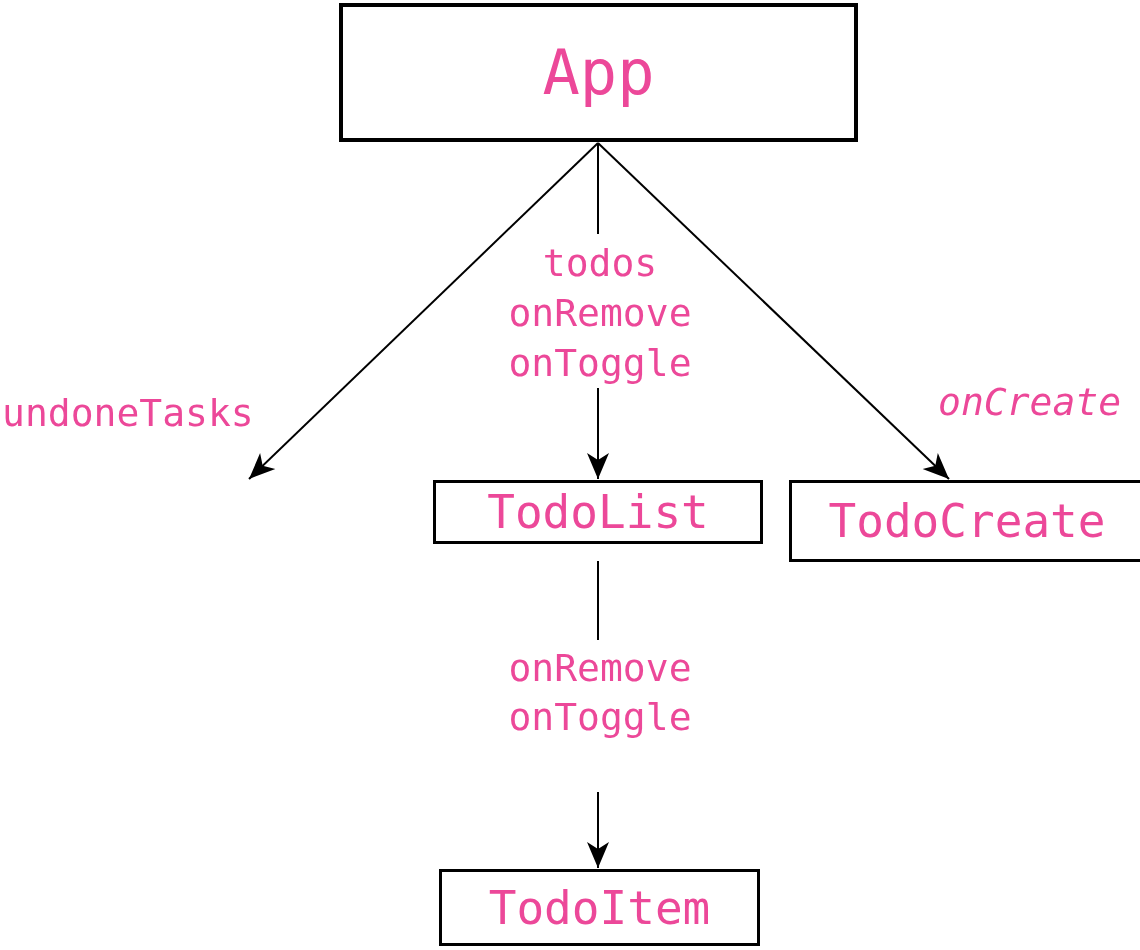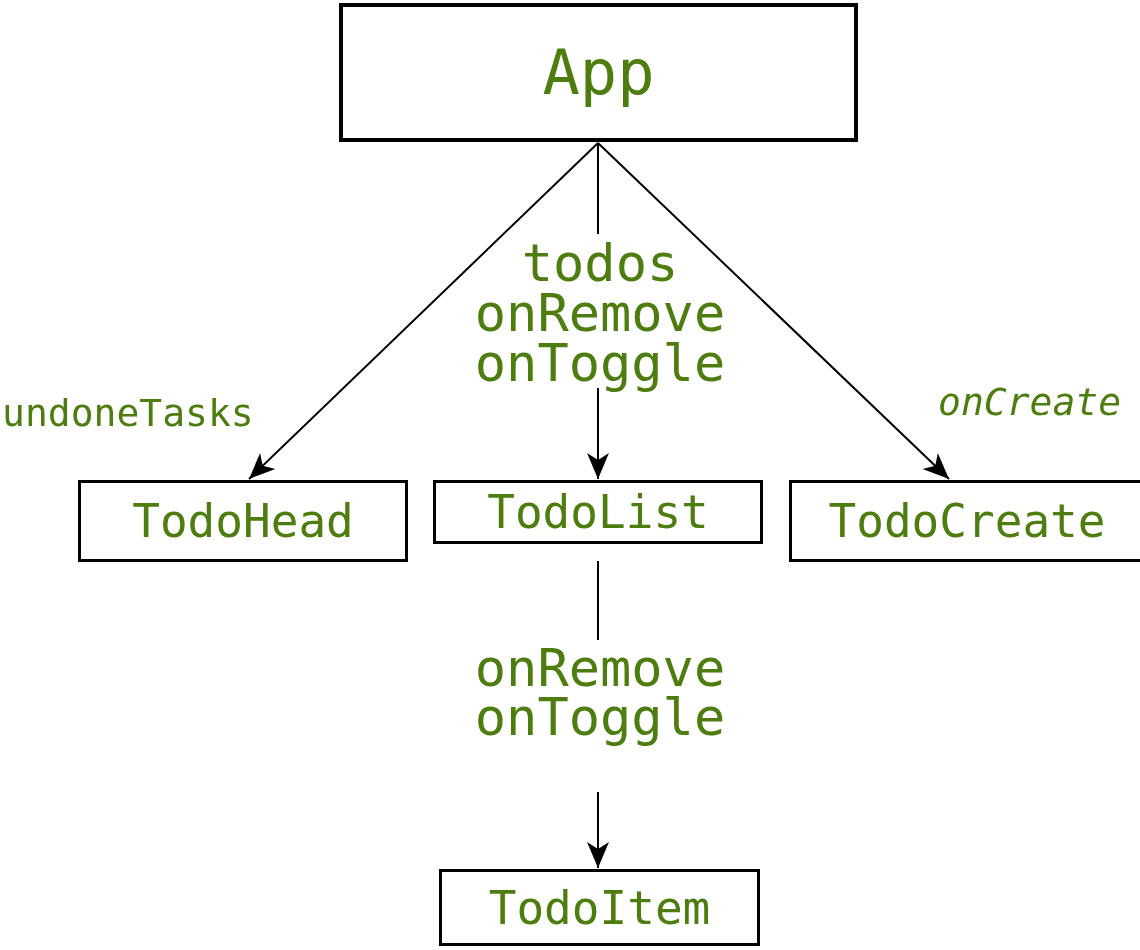--- a/index.html
+++ b/index.html
@@ -6,21 +6,21 @@
     margin: 0;
     padding: 0;
     background: #ffffff;
   }
   .diagram-canvas {
     position: relative;
     width: 1140px;
     height: 950px;
     background: #ffffff;
     font-family: "DejaVu Sans Mono", monospace;
-    color: #4d7c0f;
+    color: #ec4899;
     overflow: hidden;
   }
   .edges-layer {
     position: absolute;
     left: 0;
     top: 0;
     width: 1140px;
     height: 950px;
   }
   .node {
@@ -53,21 +53,21 @@
     line-height: 44px;
     white-space: nowrap;
   }
   .edge-label-undone  { left: 2px;   top: 380px; margin-top: 11px; }
   .edge-label-oncreate{ left: 938px; top: 380px; font-style: italic; }
   .edge-label-block {
     position: absolute;
     left: 600px;
     transform: translateX(-50%);
     text-align: center;
-    font-size: 52px;
+    font-size: 38px;
     line-height: 50px;
     white-space: nowrap;
   }
   .edge-label-app-list  { top: 238px; }
   .edge-label-list-item { top: 644px; line-height: 49px; }
 </style>
 </head>
 <body>
 
 <div class="diagram-canvas">
@@ -87,23 +87,20 @@
     <line x1="598" y1="143" x2="949" y2="479" stroke="#000000" stroke-width="2" marker-end="url(#arrowhead)"></line>
 
     <line x1="598" y1="561" x2="598" y2="640" stroke="#000000" stroke-width="2"></line>
     <line x1="598" y1="792" x2="598" y2="868" stroke="#000000" stroke-width="2" marker-end="url(#arrowhead)"></line>
   </svg>
 
   <div class="node node-app">
     <span>App</span>
   </div>
 
-  <div class="node node-todo-head">
-    <span>TodoHead</span>
-  </div>
 
   <div class="node node-todo-list">
     <span>TodoList</span>
   </div>
 
   <div class="node node-todo-create">
     <span>TodoCreate</span>
   </div>
 
   <div class="node node-todo-item">

